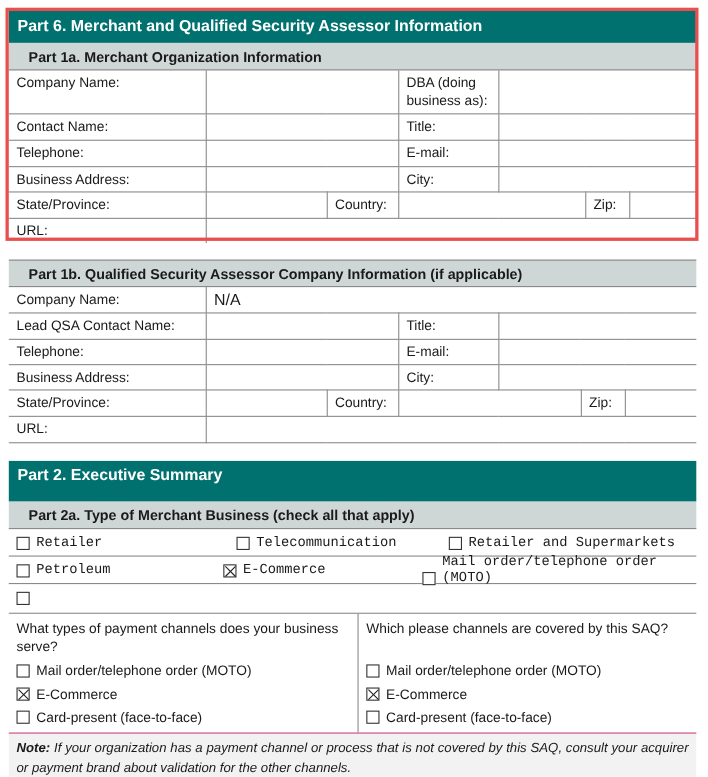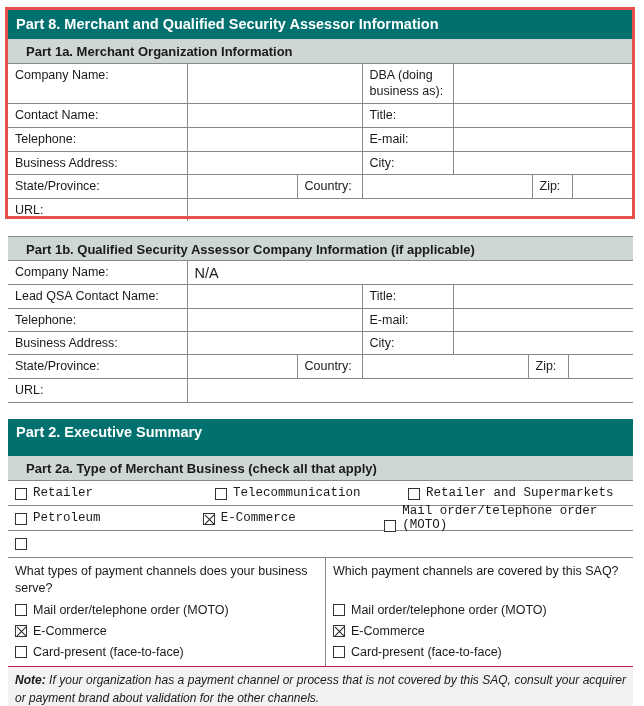--- a/index.html
+++ b/index.html
@@ -58,21 +58,21 @@
       padding: 4px 7px 5px 7px; border-bottom: 1px solid #8a8a8a; text-align: justify;
     }
     .note b { font-style: italic; font-weight: bold; }
   </style>
 </head>
 <body>
 
 <div class="highlight-frame"></div>
 
 <div class="section" style="top:10px;">
-  <div class="part-header">Part 8.  Merchant and Qualified Security Assessor Information</div>
+  <div class="part-header">Part 6.  Merchant and Qualified Security Assessor Information</div>
   <div class="sub-header">Part 1a. Merchant Organization Information</div>
   <table class="form">
     <colgroup>
       <col style="width:179px">
         <col style="width:110px">
         <col style="width:65px">
         <col style="width:91px">
         <col style="width:79px">
         <col style="width:40px">
         <col style="width:61px">
@@ -217,21 +217,21 @@
       <div class="channel-item">
         <span class="cbox checked"></span>
         <span>E-Commerce</span>
       </div>
       <div class="channel-item">
         <span class="cbox"></span>
         <span>Card-present (face-to-face)</span>
       </div>
     </div>
     <div class="channel-col right">
-      <div class="channel-q">Which payment channels are covered by this SAQ?</div>
+      <div class="channel-q">Which please channels are covered by this SAQ?</div>
       <div class="channel-item">
         <span class="cbox"></span>
         <span>Mail order/telephone order (MOTO)</span>
       </div>
       <div class="channel-item">
         <span class="cbox checked"></span>
         <span>E-Commerce</span>
       </div>
       <div class="channel-item">
         <span class="cbox"></span>

